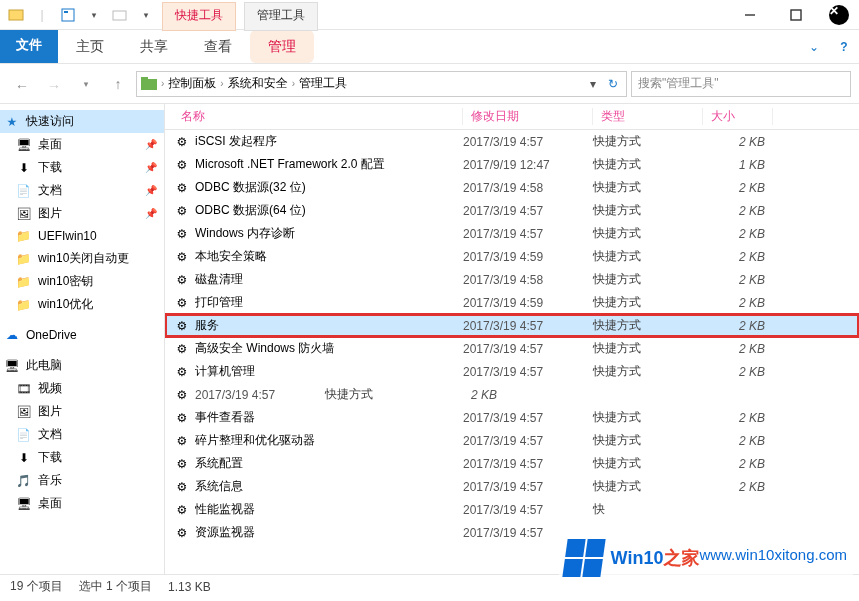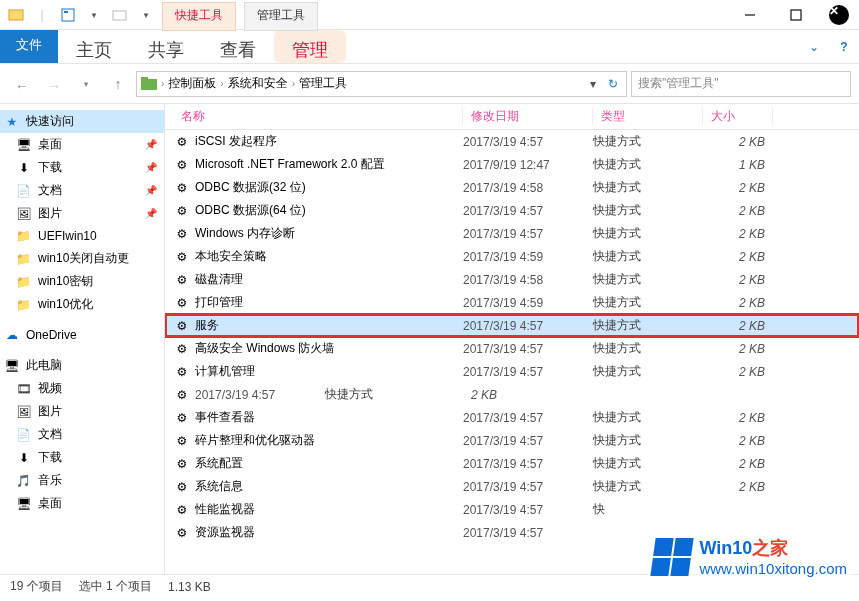--- a/index.html
+++ b/index.html
@@ -11,22 +11,22 @@
 .titlebar .qat .qbtn { width: 24px; height: 24px; display: flex; align-items: center; justify-content: center; }
 .titlebar .tab-section { display: flex; height: 100%; }
 .titlebar .rtab { padding: 4px 12px; font-size: 12px; background: #fdece0; color: #d14; border: 1px solid #f4cfb8; position: relative; top: 2px; }
 .titlebar .rtab.gray { background: #f3f3f3; color: #333; border-color: #ddd; margin-left: 8px; }
 .titlebar .winbtns { margin-left: auto; display: flex; }
 .titlebar .winbtns .wbtn { width: 46px; height: 30px; display: flex; align-items: center; justify-content: center; }
 .titlebar .winbtns .close { background: #000; color: #fff; border-radius: 50%; width: 20px; height: 20px; margin: 5px 10px; font-weight: bold; line-height: 1; }
 
 
 .ribbon { height: 34px; display: flex; align-items: stretch; border-bottom: 1px solid #e5e5e5; }
-.ribbon .file-tab { background: #1979ca; color: #fff; padding: 6px 16px; font-size: 13px; }
-.ribbon .tab { padding: 8px 18px; font-size: 18px; color: #444; cursor: pointer; }
+.ribbon .file-tab { background: #1979ca; color: #fff; padding: 6px 16px; font-size: 13px; font-weight: bold; }
+.ribbon .tab { padding: 8px 18px; font-size: 14px; color: #444; cursor: pointer; }
 .ribbon .tab.active { color: #d14; background: #fdece0; border-radius: 6px; }
 .ribbon .spacer { flex: 1; }
 .ribbon .helpbtn { width: 30px; display: flex; align-items: center; justify-content: center; color: #1979ca; }
 
 
 .addrrow { height: 40px; display: flex; align-items: center; padding: 6px 8px; gap: 4px; border-bottom: 1px solid #e5e5e5; }
 .navbtn { width: 28px; height: 28px; display: flex; align-items: center; justify-content: center; color: #888; font-size: 14px; }
 .addrbox { flex: 1; height: 26px; border: 1px solid #ccc; display: flex; align-items: center; padding: 0 4px; gap: 4px; }
 .addrbox .bcitem { display: flex; align-items: center; gap: 4px; font-size: 12px; }
 .addrbox .sep { color: #888; font-size: 10px; }
@@ -62,21 +62,21 @@
 .row.sel { background: #cce8ff; }
 .row.highlight { outline: 3px solid #e03131; outline-offset: -2px; }
 
 
 .status { height: 24px; border-top: 1px solid #e5e5e5; display: flex; align-items: center; padding: 0 10px; gap: 16px; font-size: 12px; color: #444; }
 
 
 .watermark { position: absolute; right: 6px; bottom: 22px; display: flex; align-items: center; gap: 8px; background: rgba(255,255,255,0.6); padding: 2px 6px; }
 .watermark .wlogo { width: 38px; height: 38px; display: grid; grid-template-columns: 1fr 1fr; grid-template-rows: 1fr 1fr; gap: 2px; transform: skewX(-8deg); }
 .watermark .wlogo div { background: #0a6ad6; }
-.watermark .wtext { display: flex; flex-direction: column; }
+.watermark .wtext { display: flex; flex-direction: row; }
 .watermark .wtitle { font-size: 18px; font-weight: bold; color: #0a6ad6; }
 .watermark .wtitle .red { color: #e8452f; }
 .watermark .wurl { font-size: 15px; color: #0a6ad6; }
 
 svg { display: block; }
 </style>
 </head>
 <body>
 
 <div class="titlebar">

